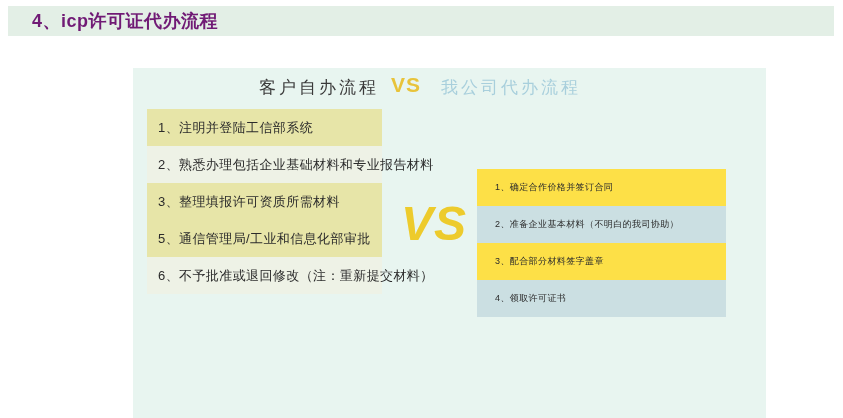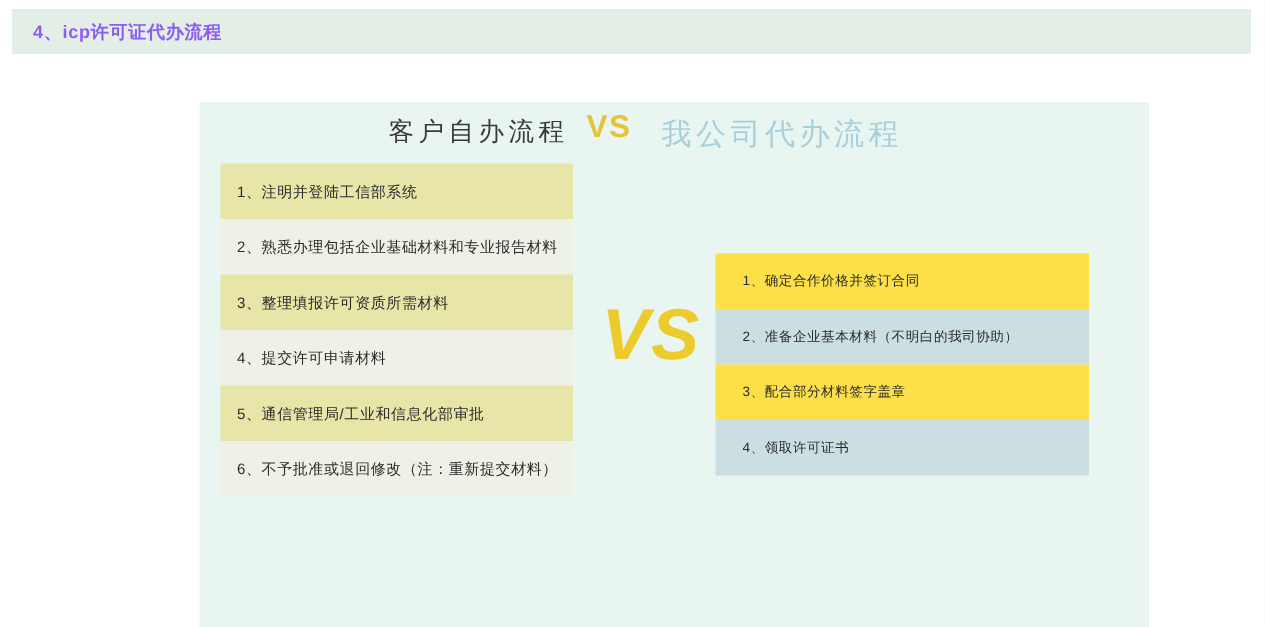--- a/index.html
+++ b/index.html
@@ -20,24 +20,24 @@
     position: absolute;
     left: 8px;
     top: 6px;
     width: 826px;
     height: 30px;
     background: #e3efe6;
     display: flex;
     align-items: center;
   }
   #section-header-title {
-    font-size: 12px;
+    font-size: 18px;
     font-weight: bold;
-    color: #8b5cf6;
-    padding-left: 14px;
+    color: #701a75;
+    padding-left: 24px;
     letter-spacing: 0.5px;
     white-space: nowrap;
   }
 
   
   #comparison-panel {
     position: absolute;
     left: 133px;
     top: 68px;
     width: 633px;
@@ -71,21 +71,21 @@
     font-weight: bold;
     color: #e8c33a;
     letter-spacing: 1px;
     white-space: nowrap;
   }
   .heading-right {
     position: absolute;
     left: 308px;
     top: 8px;
     font-family: "Liberation Serif", "DejaVu Serif", serif;
-    font-size: 20px;
+    font-size: 17px;
     color: #a8cfdc;
     letter-spacing: 3px;
     white-space: nowrap;
   }
 
   
   #left-flow {
     position: absolute;
     left: 14px;
     top: 41px;
@@ -94,21 +94,21 @@
   .left-step {
     height: 37px;
     display: flex;
     align-items: center;
     box-sizing: border-box;
     padding-left: 11px;
   }
   .left-step.odd  { background: #e7e5a8; }
   .left-step.even { background: #eef2e6; text-align: center; }
   .left-step-label {
-    font-size: 10px;
+    font-size: 13px;
     color: #2b2b2b;
     letter-spacing: 0.4px;
     white-space: nowrap;
   }
 
   
   #center-vs {
     position: absolute;
     left: 255px;
     top: 132px;
@@ -163,23 +163,20 @@
   <div id="left-flow">
     <div class="left-step odd">
       <span class="left-step-label">1、注明并登陆工信部系统</span>
     </div>
     <div class="left-step even">
       <span class="left-step-label">2、熟悉办理包括企业基础材料和专业报告材料</span>
     </div>
     <div class="left-step odd">
       <span class="left-step-label">3、整理填报许可资质所需材料</span>
     </div>
-    <div class="left-step even">
-      <span class="left-step-label">4、提交许可申请材料</span>
-    </div>
     <div class="left-step odd">
       <span class="left-step-label">5、通信管理局/工业和信息化部审批</span>
     </div>
     <div class="left-step even">
       <span class="left-step-label">6、不予批准或退回修改（注：重新提交材料）</span>
     </div>
   </div>
 
   <div id="center-vs">VS</div>
 

